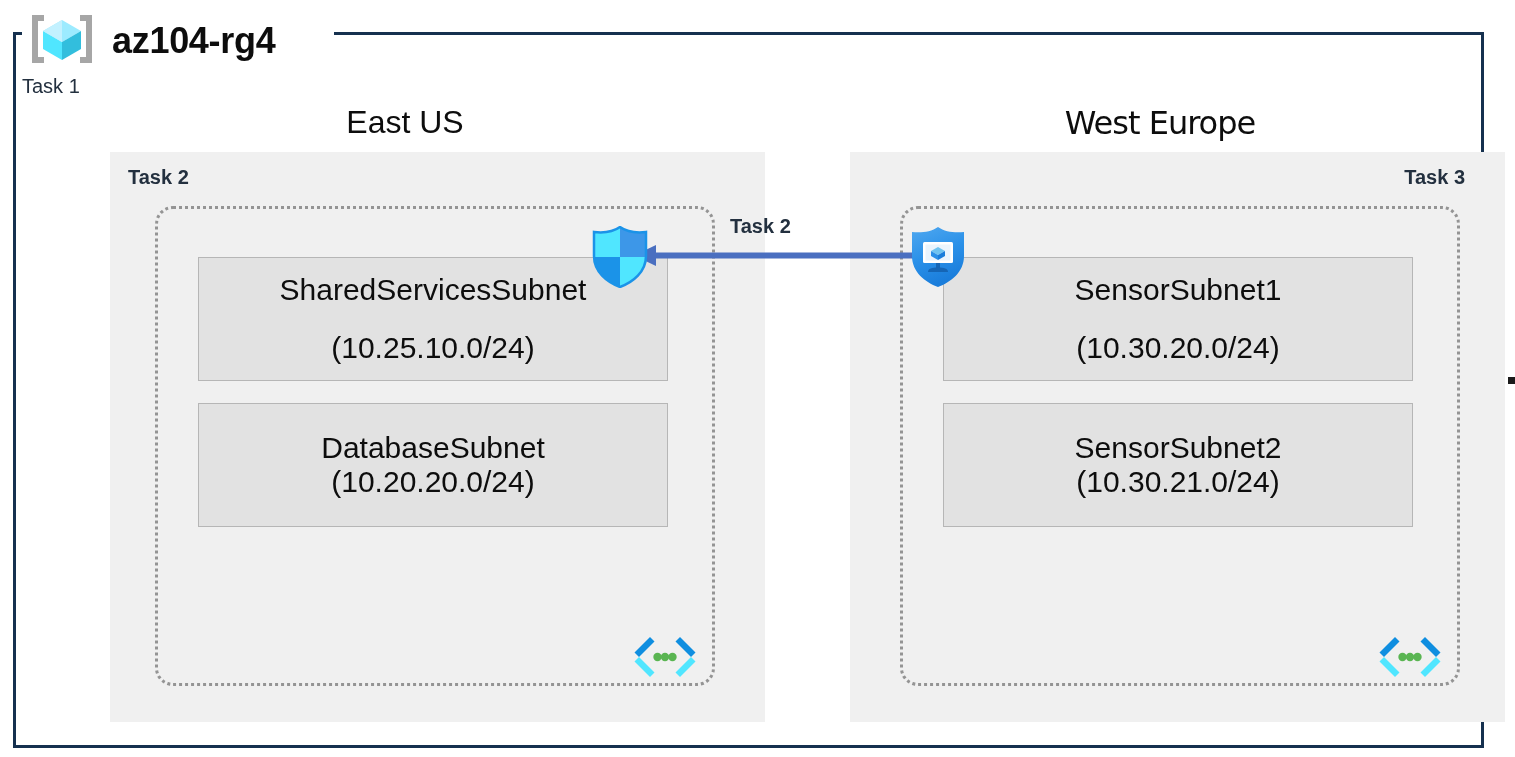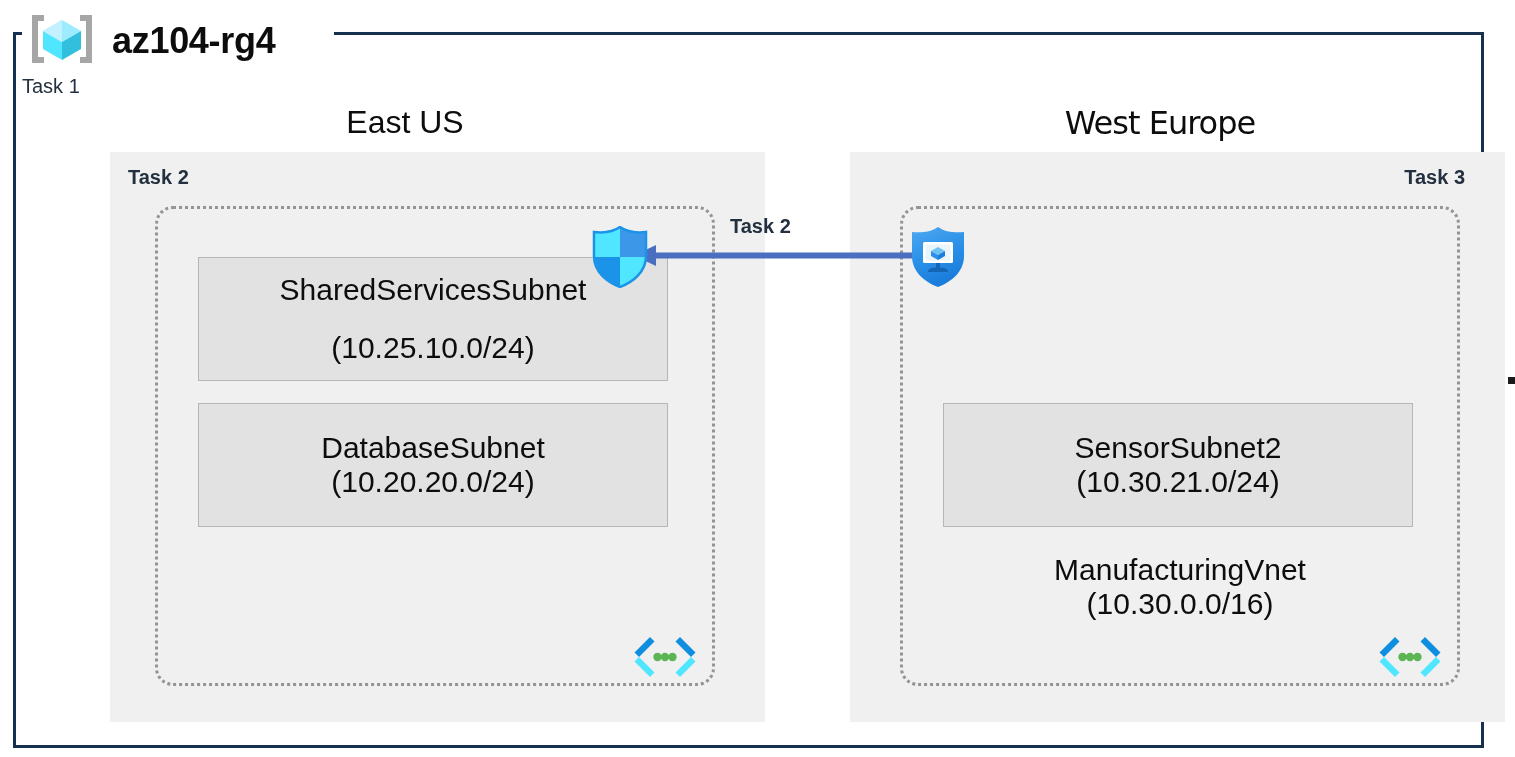--- a/index.html
+++ b/index.html
@@ -299,30 +299,30 @@
 
     </div>
   </div>
 
   <div class="region-panel west">
 
     <div class="task-panel-label right">Task 3</div>
 
     <div class="vnet west">
 
+      <div class="subnet row1">
+        <span class="subnet-name">SensorSubnet1</span>
+        <span class="subnet-cidr">(10.30.20.0/24)</span>
+      </div>
 
       <div class="subnet row2">
         <span class="subnet-name">SensorSubnet2</span>
         <span class="subnet-cidr">(10.30.21.0/24)</span>
       </div>
 
-      <div class="vnet-caption">
-        <div class="vnet-name">ManufacturingVnet</div>
-        <div class="vnet-cidr">(10.30.0.0/16)</div>
-      </div>
 
       <div class="vnet-glyph">
         <svg width="70" height="44" viewBox="0 0 70 44" xmlns="http://www.w3.org/2000/svg">
           <path d="M20 2 L24.5 6.5 L9 22 L4.5 17.5 Z" fill="#0f8ee0"></path>
           <path d="M4.5 26.5 L9 22 L24.5 37.5 L20 42 Z" fill="#50e6ff"></path>
           <path d="M50 2 L65.5 17.5 L61 22 L45.5 6.5 Z" fill="#0f8ee0"></path>
           <path d="M61 22 L65.5 26.5 L50 42 L45.5 37.5 Z" fill="#50e6ff"></path>
           <circle cx="27.5" cy="22" r="4.2" fill="#5ab552"></circle>
           <circle cx="35" cy="22" r="4.2" fill="#5ab552"></circle>
           <circle cx="42.5" cy="22" r="4.2" fill="#5ab552"></circle>

